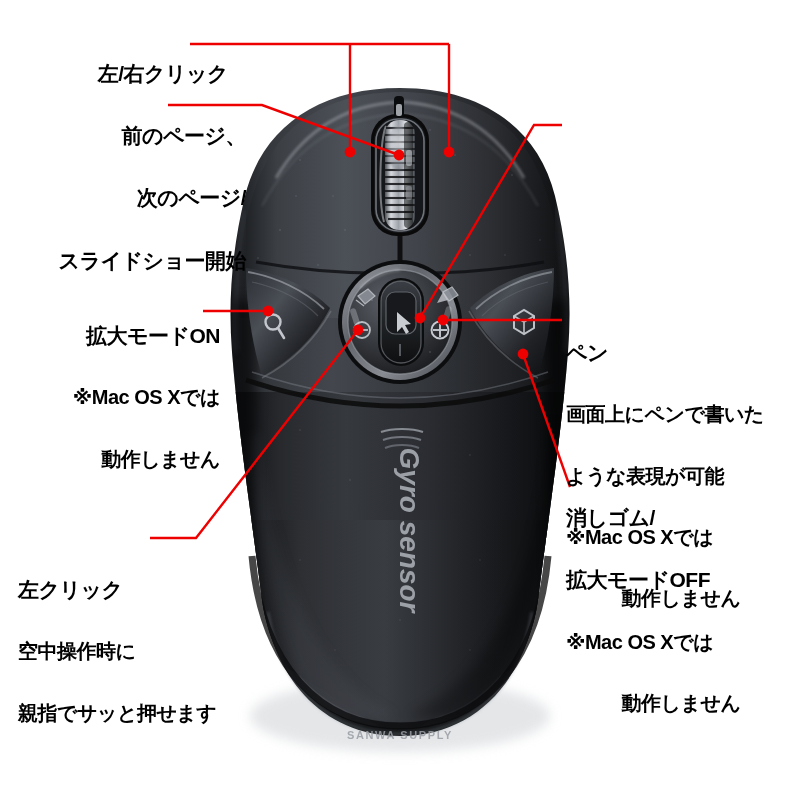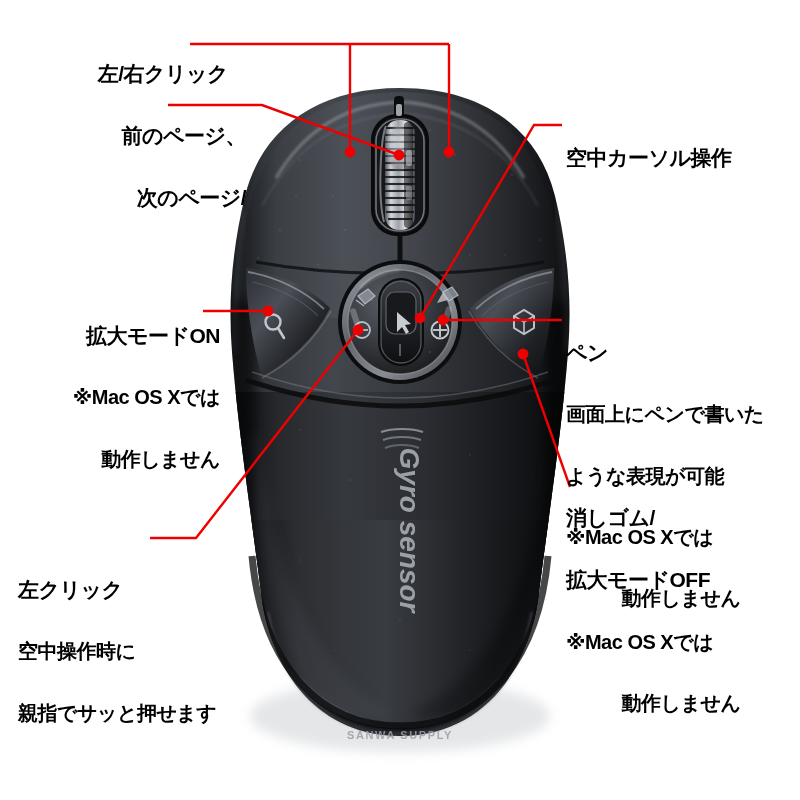--- a/index.html
+++ b/index.html
@@ -397,37 +397,35 @@
     </g>
   </svg>
 
   <div class="callout ta-r" id="c-click">
     <div class="hd">左/右クリック</div>
   </div>
 
   <div class="callout ta-r" id="c-page">
     <div class="hd">前のページ、</div>
     <div class="hd">次のページ/</div>
+    <div class="hd">スライドショー開始</div>
   </div>
 
   <div class="callout ta-r" id="c-zoomon">
     <div class="hd">拡大モードON</div>
     <div class="sub">※Mac OS Xでは</div>
     <div class="sub">動作しません</div>
   </div>
 
   <div class="callout ta-l" id="c-leftclick">
     <div class="hd">左クリック</div>
     <div class="sub">空中操作時に</div>
     <div class="sub">親指でサッと押せます</div>
   </div>
 
-  <div class="callout ta-l" id="c-aircursor">
-    <div class="hd">空中カーソル操作</div>
-  </div>
 
   <div class="callout ta-l" id="c-pen">
     <div class="hd">ペン</div>
     <div class="sub">画面上にペンで書いた</div>
     <div class="sub">ような表現が可能</div>
     <div class="sub">※Mac OS Xでは</div>
     <div class="sub ta-c">動作しません</div>
   </div>
 
   <div class="callout ta-l" id="c-eraser">

